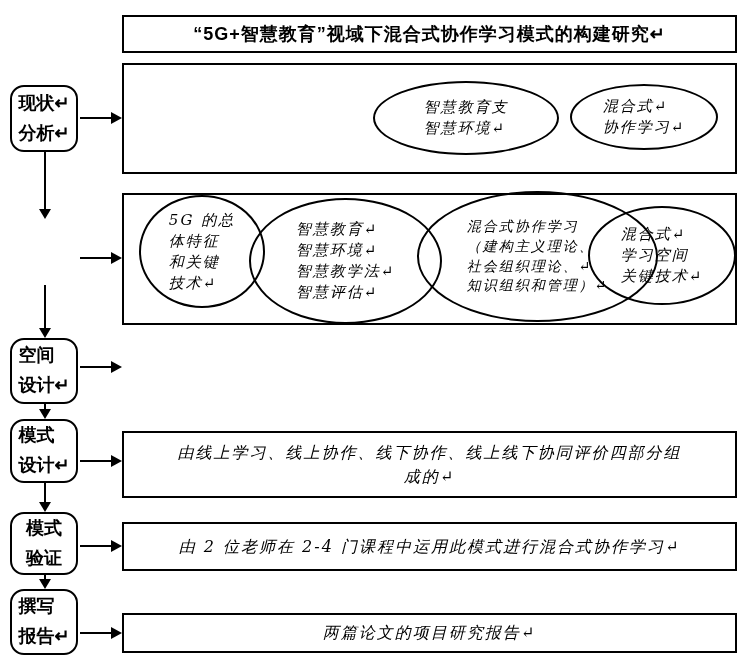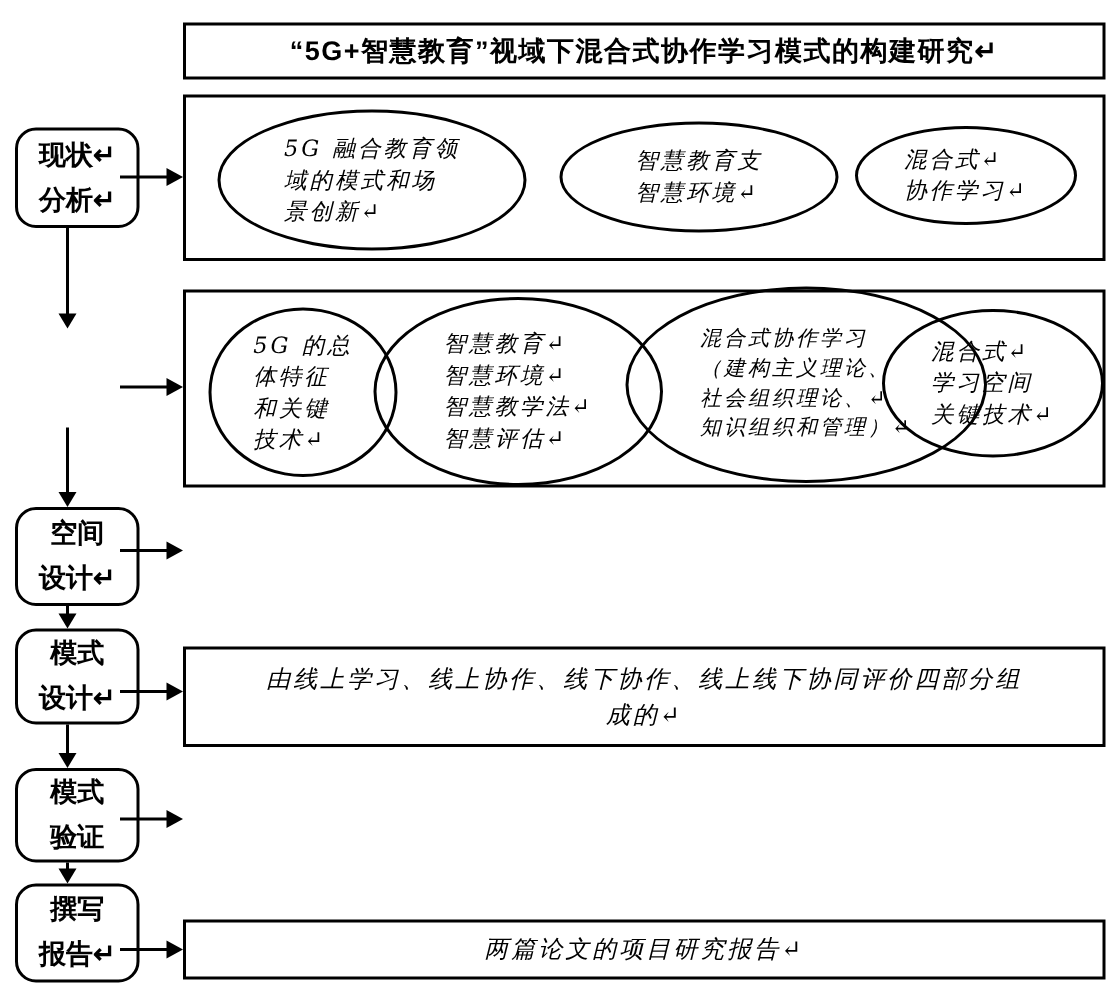--- a/index.html
+++ b/index.html
@@ -22,26 +22,26 @@
     background: #fff;
   }
   .title-box {
     top: 15px; height: 38px;
     display: flex; align-items: center; justify-content: center;
     font-weight: bold; font-size: 18px; letter-spacing: 1px;
     white-space: pre-line;
   }
   .stage {
     position: absolute;
-    left: 10px; width: 83px;
+    left: 10px; width: 68px;
     border: 2px solid #000; border-radius: 14px;
     background: #fff;
     display: flex; align-items: center; justify-content: center;
     font-weight: bold; font-size: 18px; line-height: 1.65;
-    white-space: pre-line; text-align: center;
+    white-space: pre-line; text-align: left;
   }
   .kai {
     font-family: "DejaVu Serif", serif;
     font-style: italic;
     letter-spacing: 2px;
     white-space: pre-line;
   }
   .ellipse {
     position: absolute;
     border: 2px solid #000; border-radius: 50%;
@@ -80,51 +80,49 @@
   <div class="stage" style="top:338px;height:66px;">空间
 设计↵</div>
   <div class="stage" style="top:419px;height:64px;">模式
 设计↵</div>
   <div class="stage" style="top:512px;height:63px;">模式
 验证</div>
   <div class="stage" style="top:589px;height:66px;">撰写
 报告↵</div>
 
   <div class="panel" style="top:63px;height:111px;">
-    <div class="ellipse kai" style="left:21px;top:8px;width:206px;height:94px;">5G 融合教育领
-域的模式和场
-景创新↵</div>
     <div class="ellipse kai" style="left:249px;top:16px;width:186px;height:74px;">智慧教育支
 智慧环境↵</div>
     <div class="ellipse kai" style="left:446px;top:19px;width:148px;height:66px;">混合式↵
 协作学习↵</div>
   </div>
 
   <div class="panel" style="top:193px;height:132px;">
-    <div class="ellipse kai" style="left:15px;top:10px;width:126px;height:113px;">5G 的总
+    <div class="ellipse kai" style="left:15px;top:0;width:126px;height:113px;">5G 的总
 体特征
 和关键
 技术↵</div>
     <div class="ellipse kai" style="left:125px;top:3px;width:193px;height:126px;font-style:italic;">智慧教育↵
 智慧环境↵
 智慧教学法↵
 智慧评估↵</div>
     <div class="ellipse kai" style="left:293px;top:-4px;width:241px;height:131px;font-size:14px;">混合式协作学习
 （建构主义理论、
 社会组织理论、↵
 知识组织和管理）↵</div>
     <div class="ellipse kai" style="left:464px;top:11px;width:148px;height:99px;">混合式↵
 学习空间
 关键技术↵</div>
   </div>
 
 
   <div class="panel flat kai" style="top:431px;height:67px;">由线上学习、线上协作、线下协作、线上线下协同评价四部分组
 成的↵</div>
 
+  <div class="panel flat kai" style="top:522px;height:49px;">由 2 位老师在 2-4 门课程中运用此模式进行混合式协作学习↵</div>
 
   <div class="panel flat kai" style="top:613px;height:40px;">两篇论文的项目研究报告↵</div>
 
   <div class="hline" style="left:80px;top:117px;width:32px;"></div>
   <div class="harrow" style="left:111px;top:112px;"></div>
 
   <div class="hline" style="left:80px;top:257px;width:32px;"></div>
   <div class="harrow" style="left:111px;top:252px;"></div>
 
   <div class="hline" style="left:80px;top:366px;width:32px;"></div>

